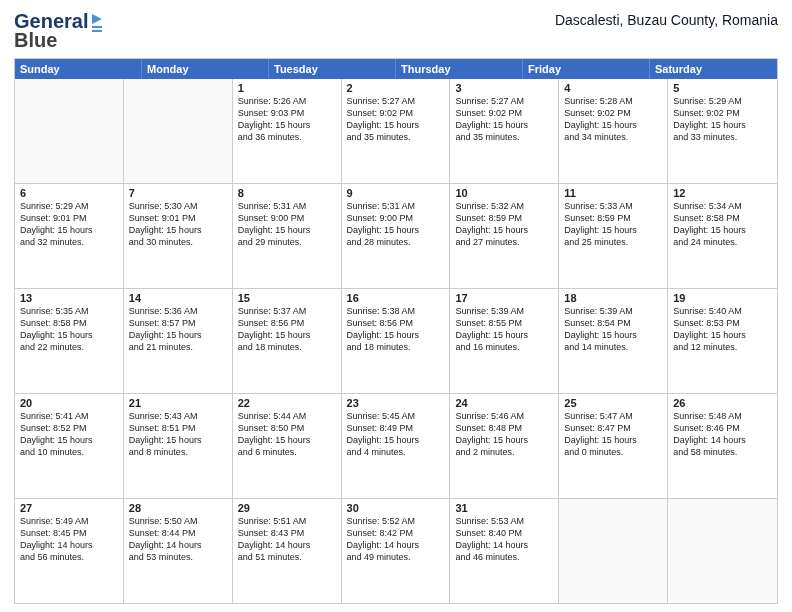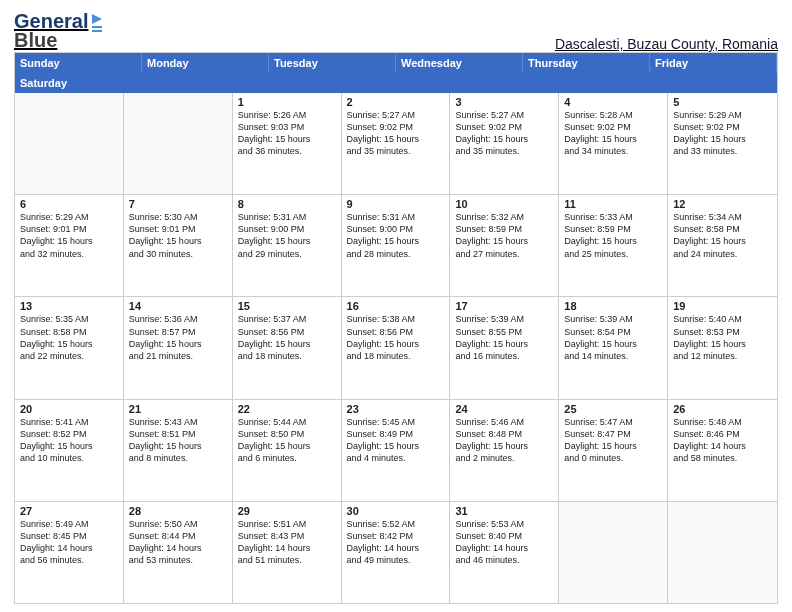--- a/index.html
+++ b/index.html
@@ -13,22 +13,22 @@
     .page {
       width: 792px;
       height: 612px;
       padding: 10px 14px 8px 14px;
       display: flex;
       flex-direction: column;
     }
     .header {
       display: flex;
       justify-content: space-between;
-      align-items: flex-end;
-      text-decoration: underline;
+      align-items: flex-start;
+      margin-bottom: 6px;
     }
     .logo {
       display: flex;
       flex-direction: column;
       align-items: flex-start;
     }
     .header-right {
       text-align: right;
     }
     .month-title {
@@ -123,21 +123,20 @@
     <div class="header-right">
       <div class="subtitle">Dascalesti, Buzau County, Romania</div>
     </div>
   </div>
 
   <div class="calendar">
     <div class="cal-header">
       <div class="cal-header-cell">Sunday</div>
       <div class="cal-header-cell">Monday</div>
       <div class="cal-header-cell">Tuesday</div>
-      <div class="cal-header-cell">Wednesday</div>
       <div class="cal-header-cell">Thursday</div>
       <div class="cal-header-cell">Friday</div>
       <div class="cal-header-cell">Saturday</div>
     </div>
     <div class="cal-body" id="cal-body">
     <div class="cal-row">
           <div class="cal-cell empty"></div>
           <div class="cal-cell empty"></div>
           <div class="cal-cell">
             <span class="day-num">1</span>

